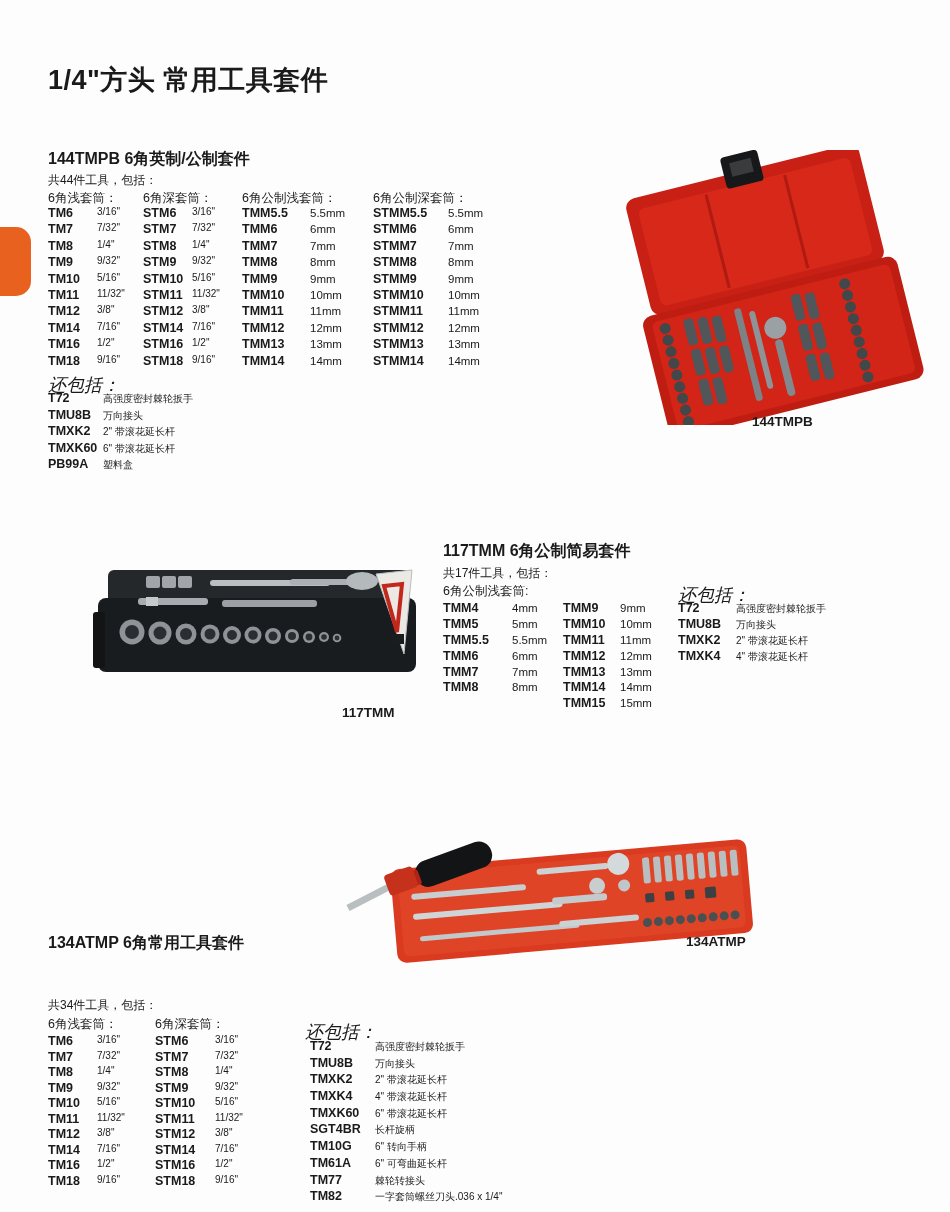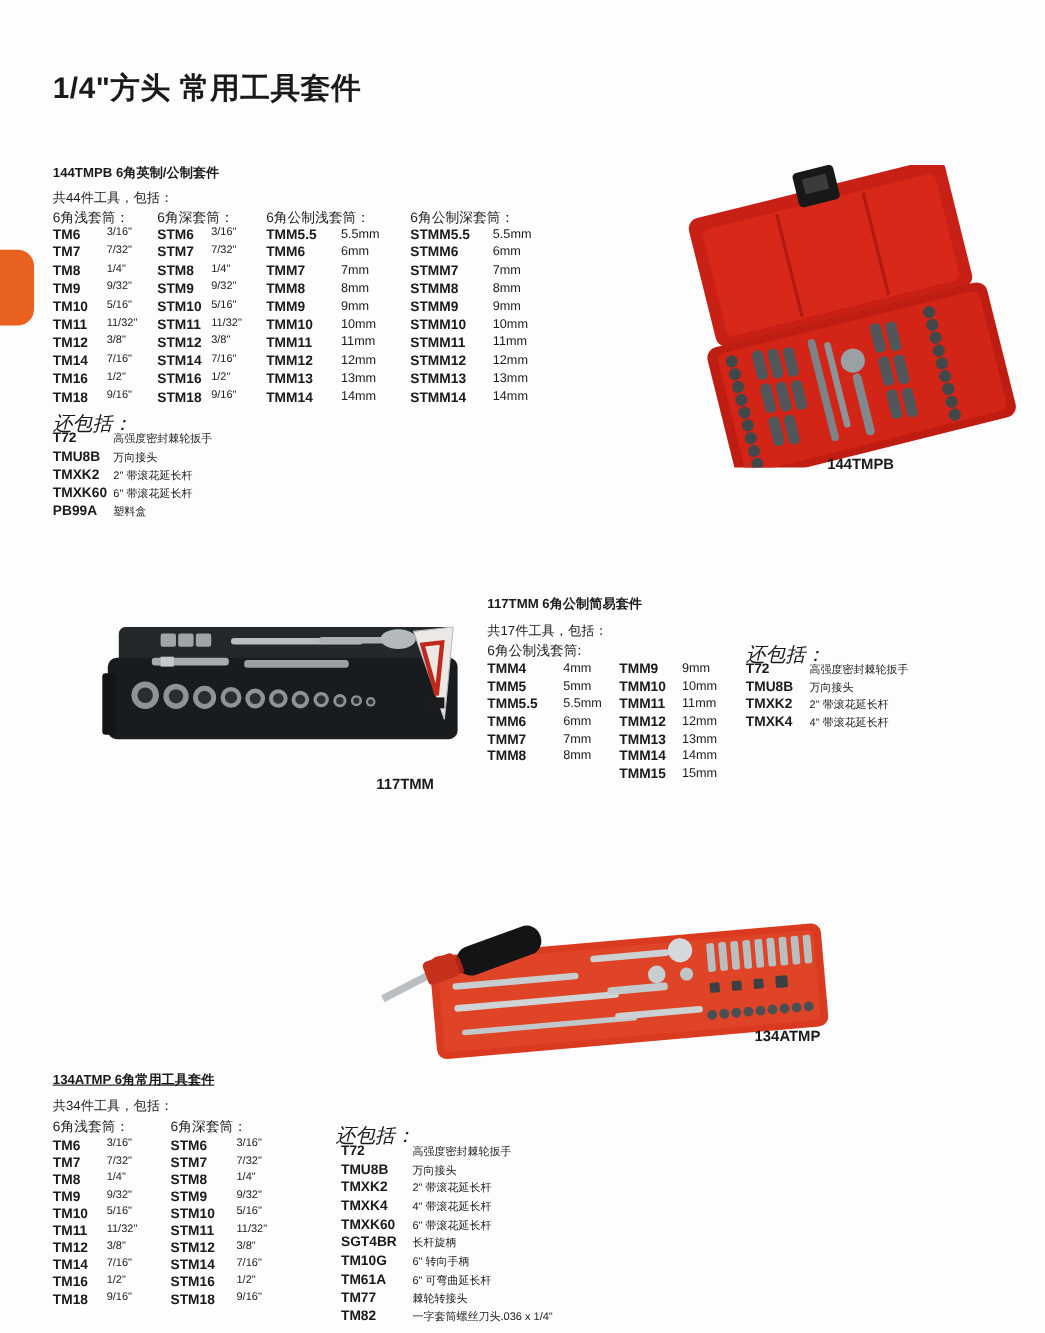--- a/index.html
+++ b/index.html
@@ -6,21 +6,21 @@
   html,body { background:#ffffff; }
   body { font-family:"Liberation Sans","DejaVu Sans",sans-serif; color:#1a1a1a; }
   .page { position:relative; width:950px; height:1212px; background:#fdfdfd; overflow:hidden; }
   .abs { position:absolute; }
 
   .h1 { font-size:27px; font-weight:700; letter-spacing:.5px; white-space:nowrap; }
   .sechead { display:flex; align-items:center; }
   .sechead .h2 { font-size:20.5px; font-weight:700; white-space:nowrap; }
   .sechead .rule { flex:1; height:2px; background:#1a1a1a; margin-left:14px; }
 
-  .h3 { font-size:12px; font-weight:700; white-space:nowrap; }
+  .h3 { font-size:16px; font-weight:700; white-space:nowrap; }
   .body { font-size:12px; white-space:nowrap; }
   .colhead { font-size:12.5px; white-space:nowrap; }
   .also-label { font-size:18px; font-style:italic; white-space:nowrap; }
 
   .ptable .trow { display:flex; align-items:flex-start; height:var(--rh,16px); white-space:nowrap; }
   .ptable .part { flex:0 0 var(--pw,50px); font-size:12.5px; font-weight:700; }
   .ptable .size.mm   { font-size:11.5px; padding-top:1px; }
   .ptable .size.frac { font-size:10px; }
   .ptable .size.desc { font-size:10px; padding-top:1px; }
 
@@ -475,21 +475,21 @@
       <line x1="86" y1="44" x2="20" y2="78" stroke="#b9bec0" stroke-width="7"></line>
       <g transform="rotate(-20 122 36)">
         <rect x="86" y="22" width="80" height="27" rx="13" fill="#131415"></rect>
         <rect x="80" y="28" width="10" height="15" rx="2" fill="#b02318"></rect>
       </g>
       <rect x="58" y="40" width="30" height="22" rx="4" fill="#c6311c" transform="rotate(-20 73 51)"></rect>
     </svg>
   </div>
   <div class="abs caption" style="left:686px; top:934px;">134ATMP</div>
 
-  <div class="abs h3" style="left:48px; top:973px;text-decoration:underline;">134ATMP 6角常用工具套件</div>
+  <div class="abs h3" style="left:48px; top:933px;">134ATMP 6角常用工具套件</div>
   <div class="abs body" style="left:48px; top:997px;">共34件工具，包括：</div>
 
   <div class="abs colhead" style="left:48px;  top:1016px;">6角浅套筒：</div>
   <div class="abs colhead" style="left:155px; top:1016px;">6角深套筒：</div>
   <div class="abs also-label" style="left:305px; top:1020px;">还包括：</div>
 
   <div class="abs ptable" style="left:48px;  top:1034px; --rh:15.5px; --pw:49px;">
       <div class="trow">
         <span class="part">TM6</span>
         <span class="size frac">3/16"</span>

